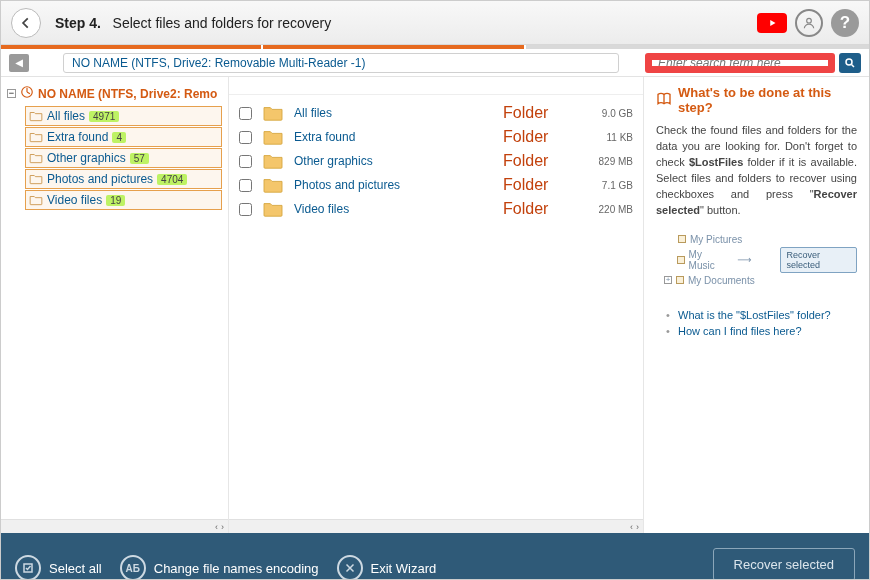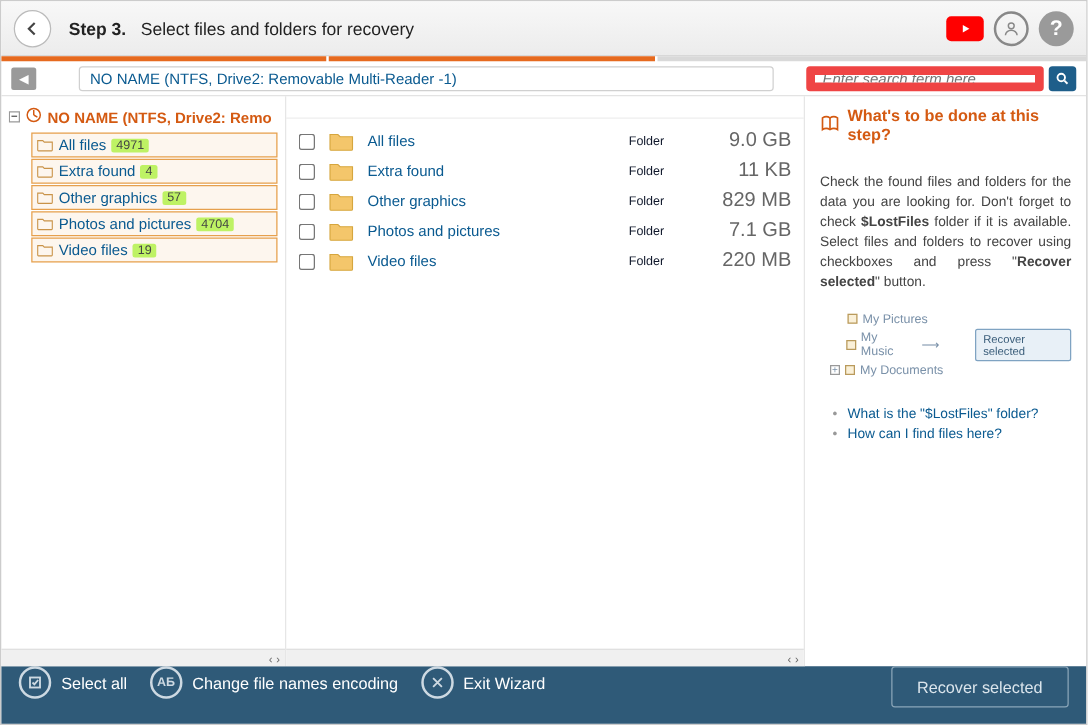--- a/index.html
+++ b/index.html
@@ -37,54 +37,54 @@
   .ficon{width:14px;height:12px;display:inline-block;}
   .ficon svg{width:14px;height:12px;}
   .center{flex:0 0 415px;border-right:1px solid #e6e6e6;display:flex;flex-direction:column;}
   .col-head{height:18px;border-bottom:1px solid #eee;}
   .rows{flex:1;padding:6px 0;}
   .row{display:flex;align-items:center;height:24px;padding:0 10px;gap:10px;}
   .row input[type=checkbox]{width:13px;height:13px;}
   .fold-ic{width:22px;height:18px;display:flex;align-items:center;}
   .fold-ic svg{width:22px;height:18px;}
   .row .name{flex:1;color:#0a5a90;font-size:12px;}
-  .row .type{width:60px;color:#0f172a;font-size:10px;}
-  .row .size{width:60px;text-align:right;color:#666;font-size:16px;}
+  .row .type{width:60px;color:#c2410c;font-size:16px;}
+  .row .size{width:60px;text-align:right;color:#666;font-size:10px;}
   .side{flex:1;padding:8px 12px;font-size:11px;color:#444;}
-  .side h3{display:flex;align-items:center;gap:6px;color:#d45a12;font-size:13px;margin-bottom:24px;}
+  .side h3{display:flex;align-items:center;gap:6px;color:#d45a12;font-size:13px;margin-bottom:8px;}
   .side p{line-height:1.45;text-align:justify;}
   .side p b{font-weight:700;}
   .illus{margin:14px 0 20px 8px;}
   .illus .itm{display:flex;align-items:center;gap:4px;font-size:10px;color:#7a91a9;padding:1px 0;}
   .illus .itm .box{width:8px;height:8px;border:1px solid #b99a5c;background:#faf0d8;}
   .illus .recbtn{display:inline-block;border:1px solid #7fa3c2;background:#e8f0f7;color:#3a5d7a;font-size:9px;padding:2px 6px;border-radius:2px;margin-left:18px;}
   .faq h4{display:flex;align-items:center;gap:6px;color:#1e5e8a;font-size:13px;margin:48px 0 6px;}
   .faq ul{list-style:none;padding-left:10px;}
   .faq li{position:relative;padding:2px 0 2px 12px;}
   .faq li::before{content:"•";color:#999;position:absolute;left:0;}
   .faq a{color:#0a5a90;text-decoration:none;}
   .hscroll{position:absolute;bottom:0;left:0;right:0;height:14px;background:#f0f0f0;border-top:1px solid #e0e0e0;display:flex;align-items:center;justify-content:flex-end;gap:3px;padding:0 4px;font-size:9px;color:#666;}
   .hscroll.center-scroll{position:relative;margin-top:auto;}
-  .footer{height:48px;background:#2f5a78;display:flex;align-items:flex-start;padding:0 14px;gap:18px;color:#fff;}
+  .footer{height:48px;background:#2f5a78;display:flex;align-items:flex-end;padding:0 14px;gap:18px;color:#fff;}
   .fbtn{display:flex;align-items:center;gap:8px;cursor:pointer;font-size:13px;}
   .fbtn-ic{width:26px;height:26px;border:2px solid #cdd9e2;border-radius:50%;display:flex;align-items:center;justify-content:center;font-size:11px;color:#cdd9e2;}
   .recover{margin-left:auto;border:1px solid #8ba6b9;padding:8px 20px;border-radius:3px;cursor:pointer;font-size:13px;color:#dbe5ec;}
   .book-icon svg,.faq-icon svg{width:16px;height:16px;}
 </style>
 </head>
 <body>
 
 <div class="header">
   <div class="back-btn">
     <svg viewBox="0 0 24 24" fill="none" stroke-width="3">
         <path d="M15 4 L7 12 L15 20"></path>
       </svg>
   </div>
   <div class="step-label">
-    <b>Step 3.</b>
+    <b>Step 4.</b>
     &nbsp;&nbsp;<span>Select files and folders for recovery</span>
   </div>
   <div class="header-right">
     <div class="hdr-icon" style="background:#ff0000;border-radius:4px;width:30px;height:20px;">
       <svg viewBox="0 0 24 24">
           <path d="M9 7v10l9-5z" fill="#fff"></path>
         </svg>
     </div>
     <div class="hdr-icon user">
       <svg viewBox="0 0 24 24" fill="none" stroke="#888" stroke-width="2">

